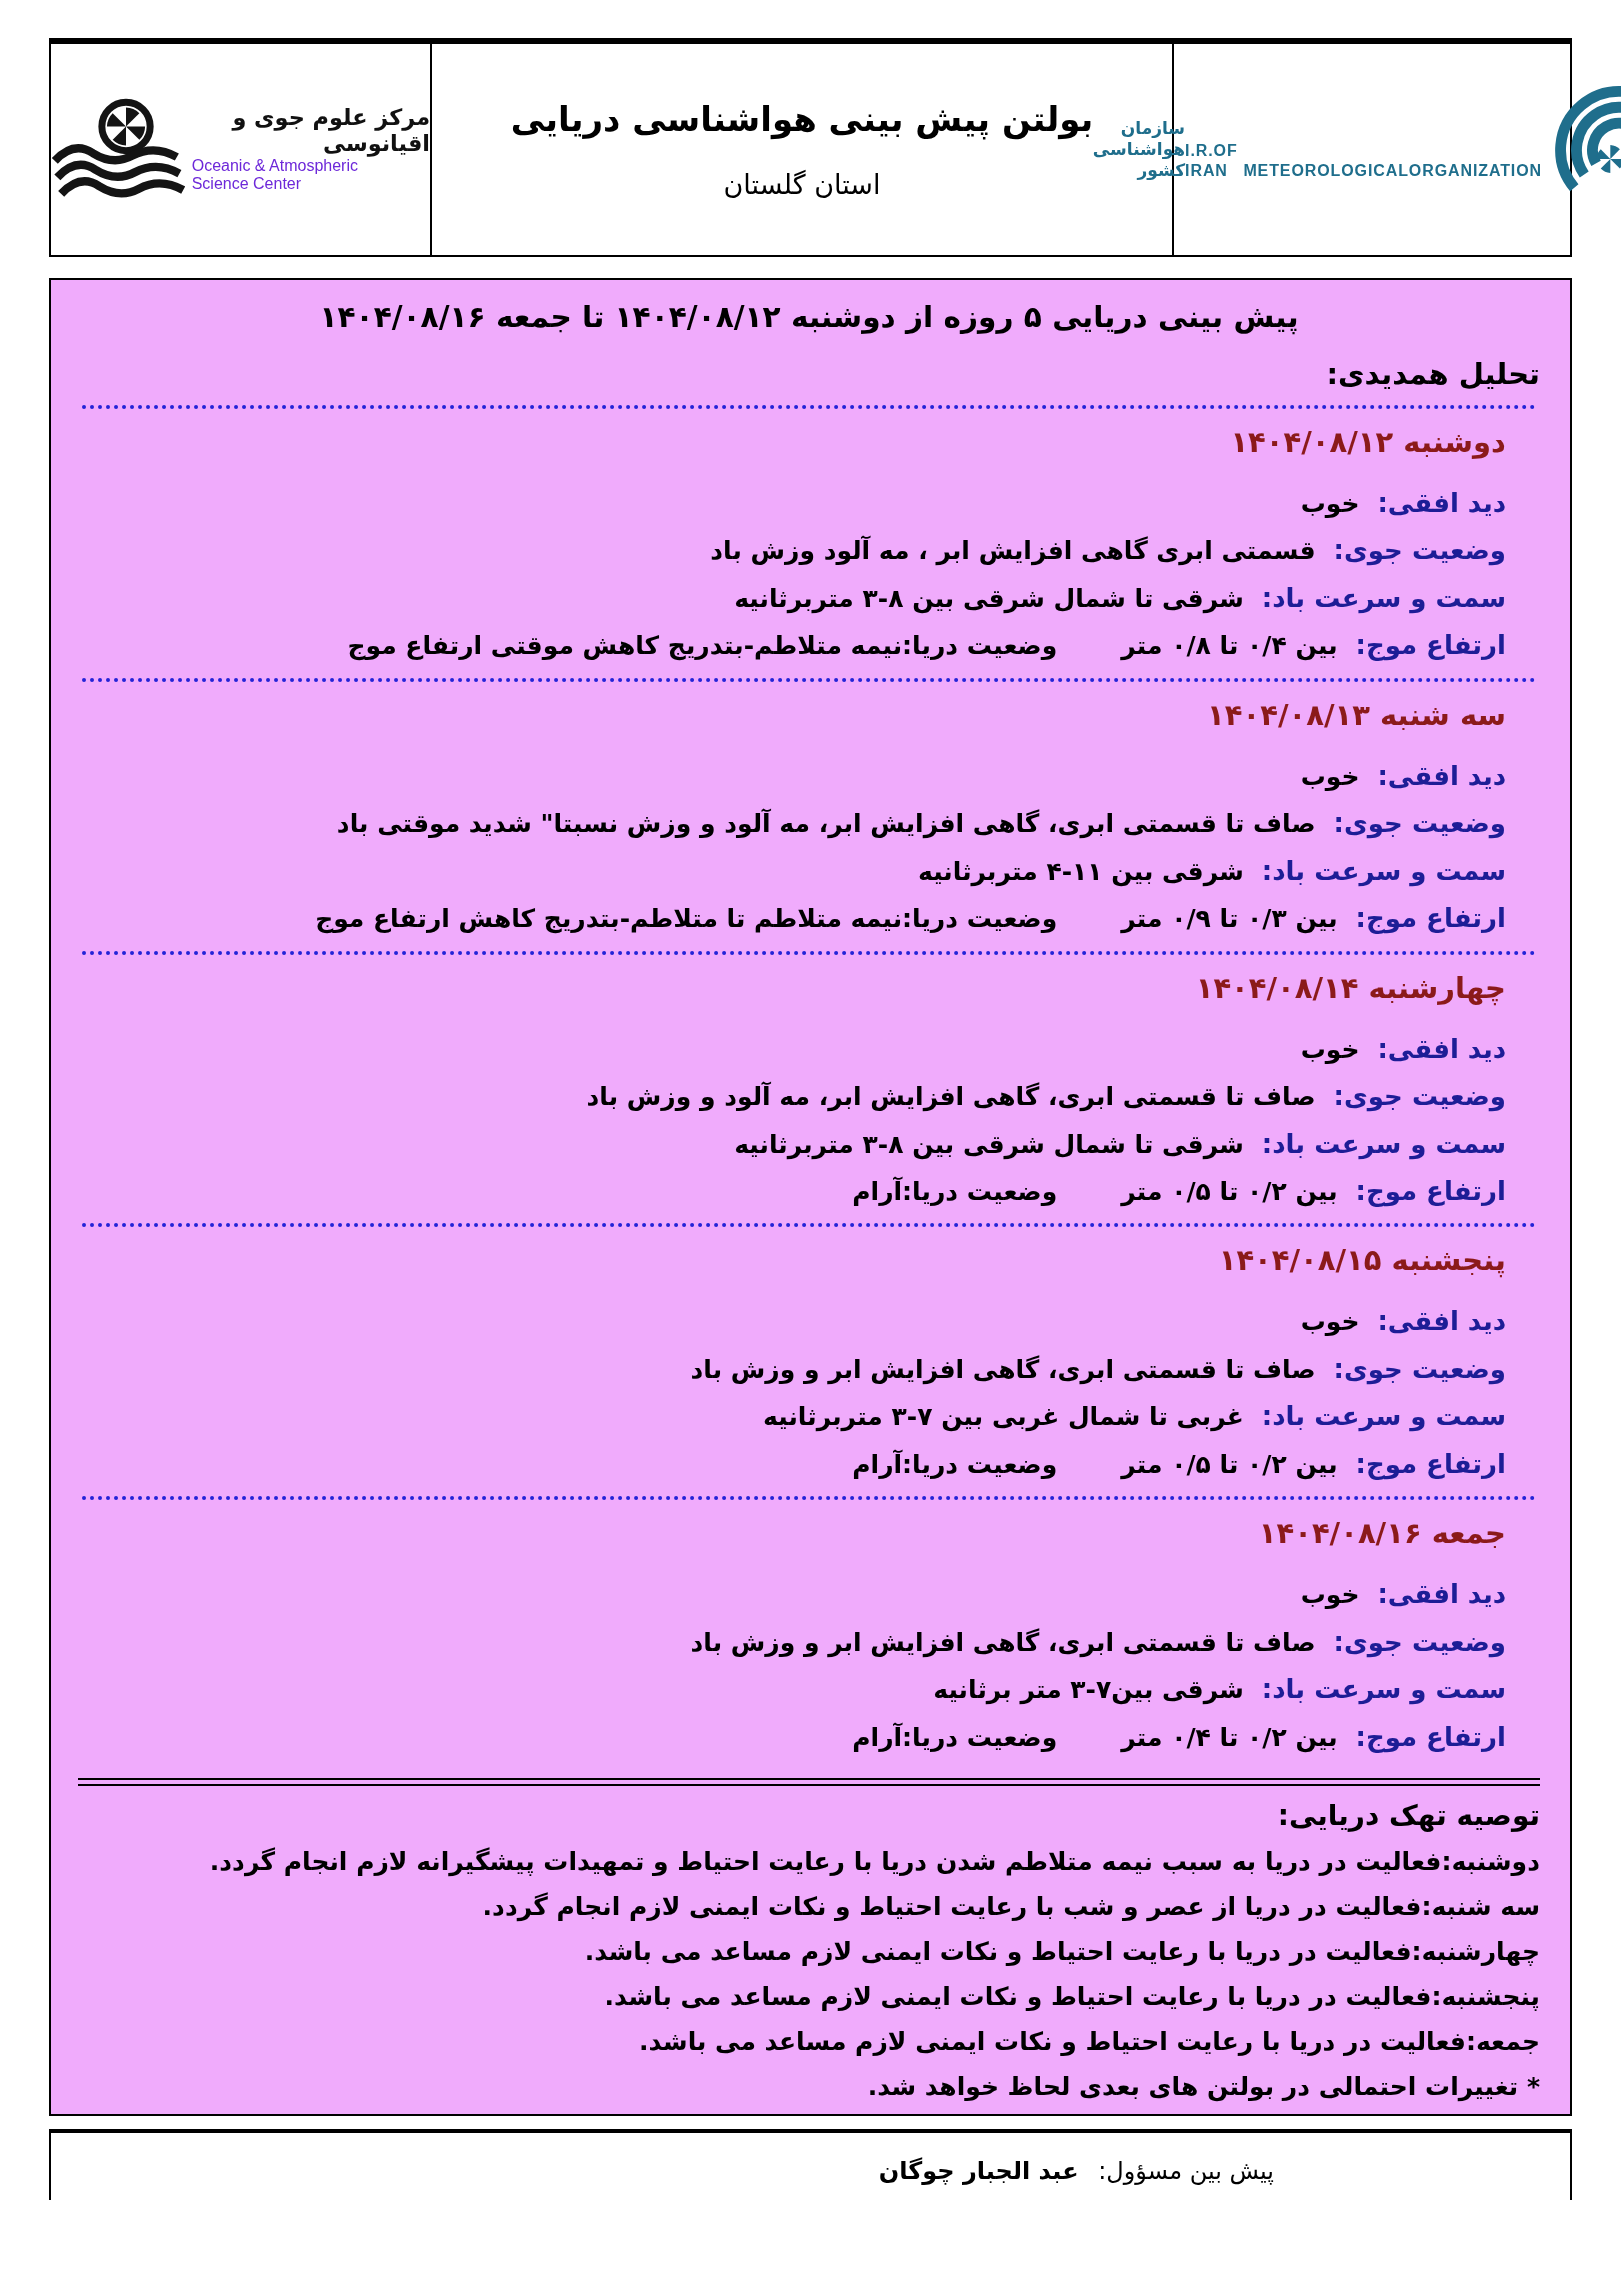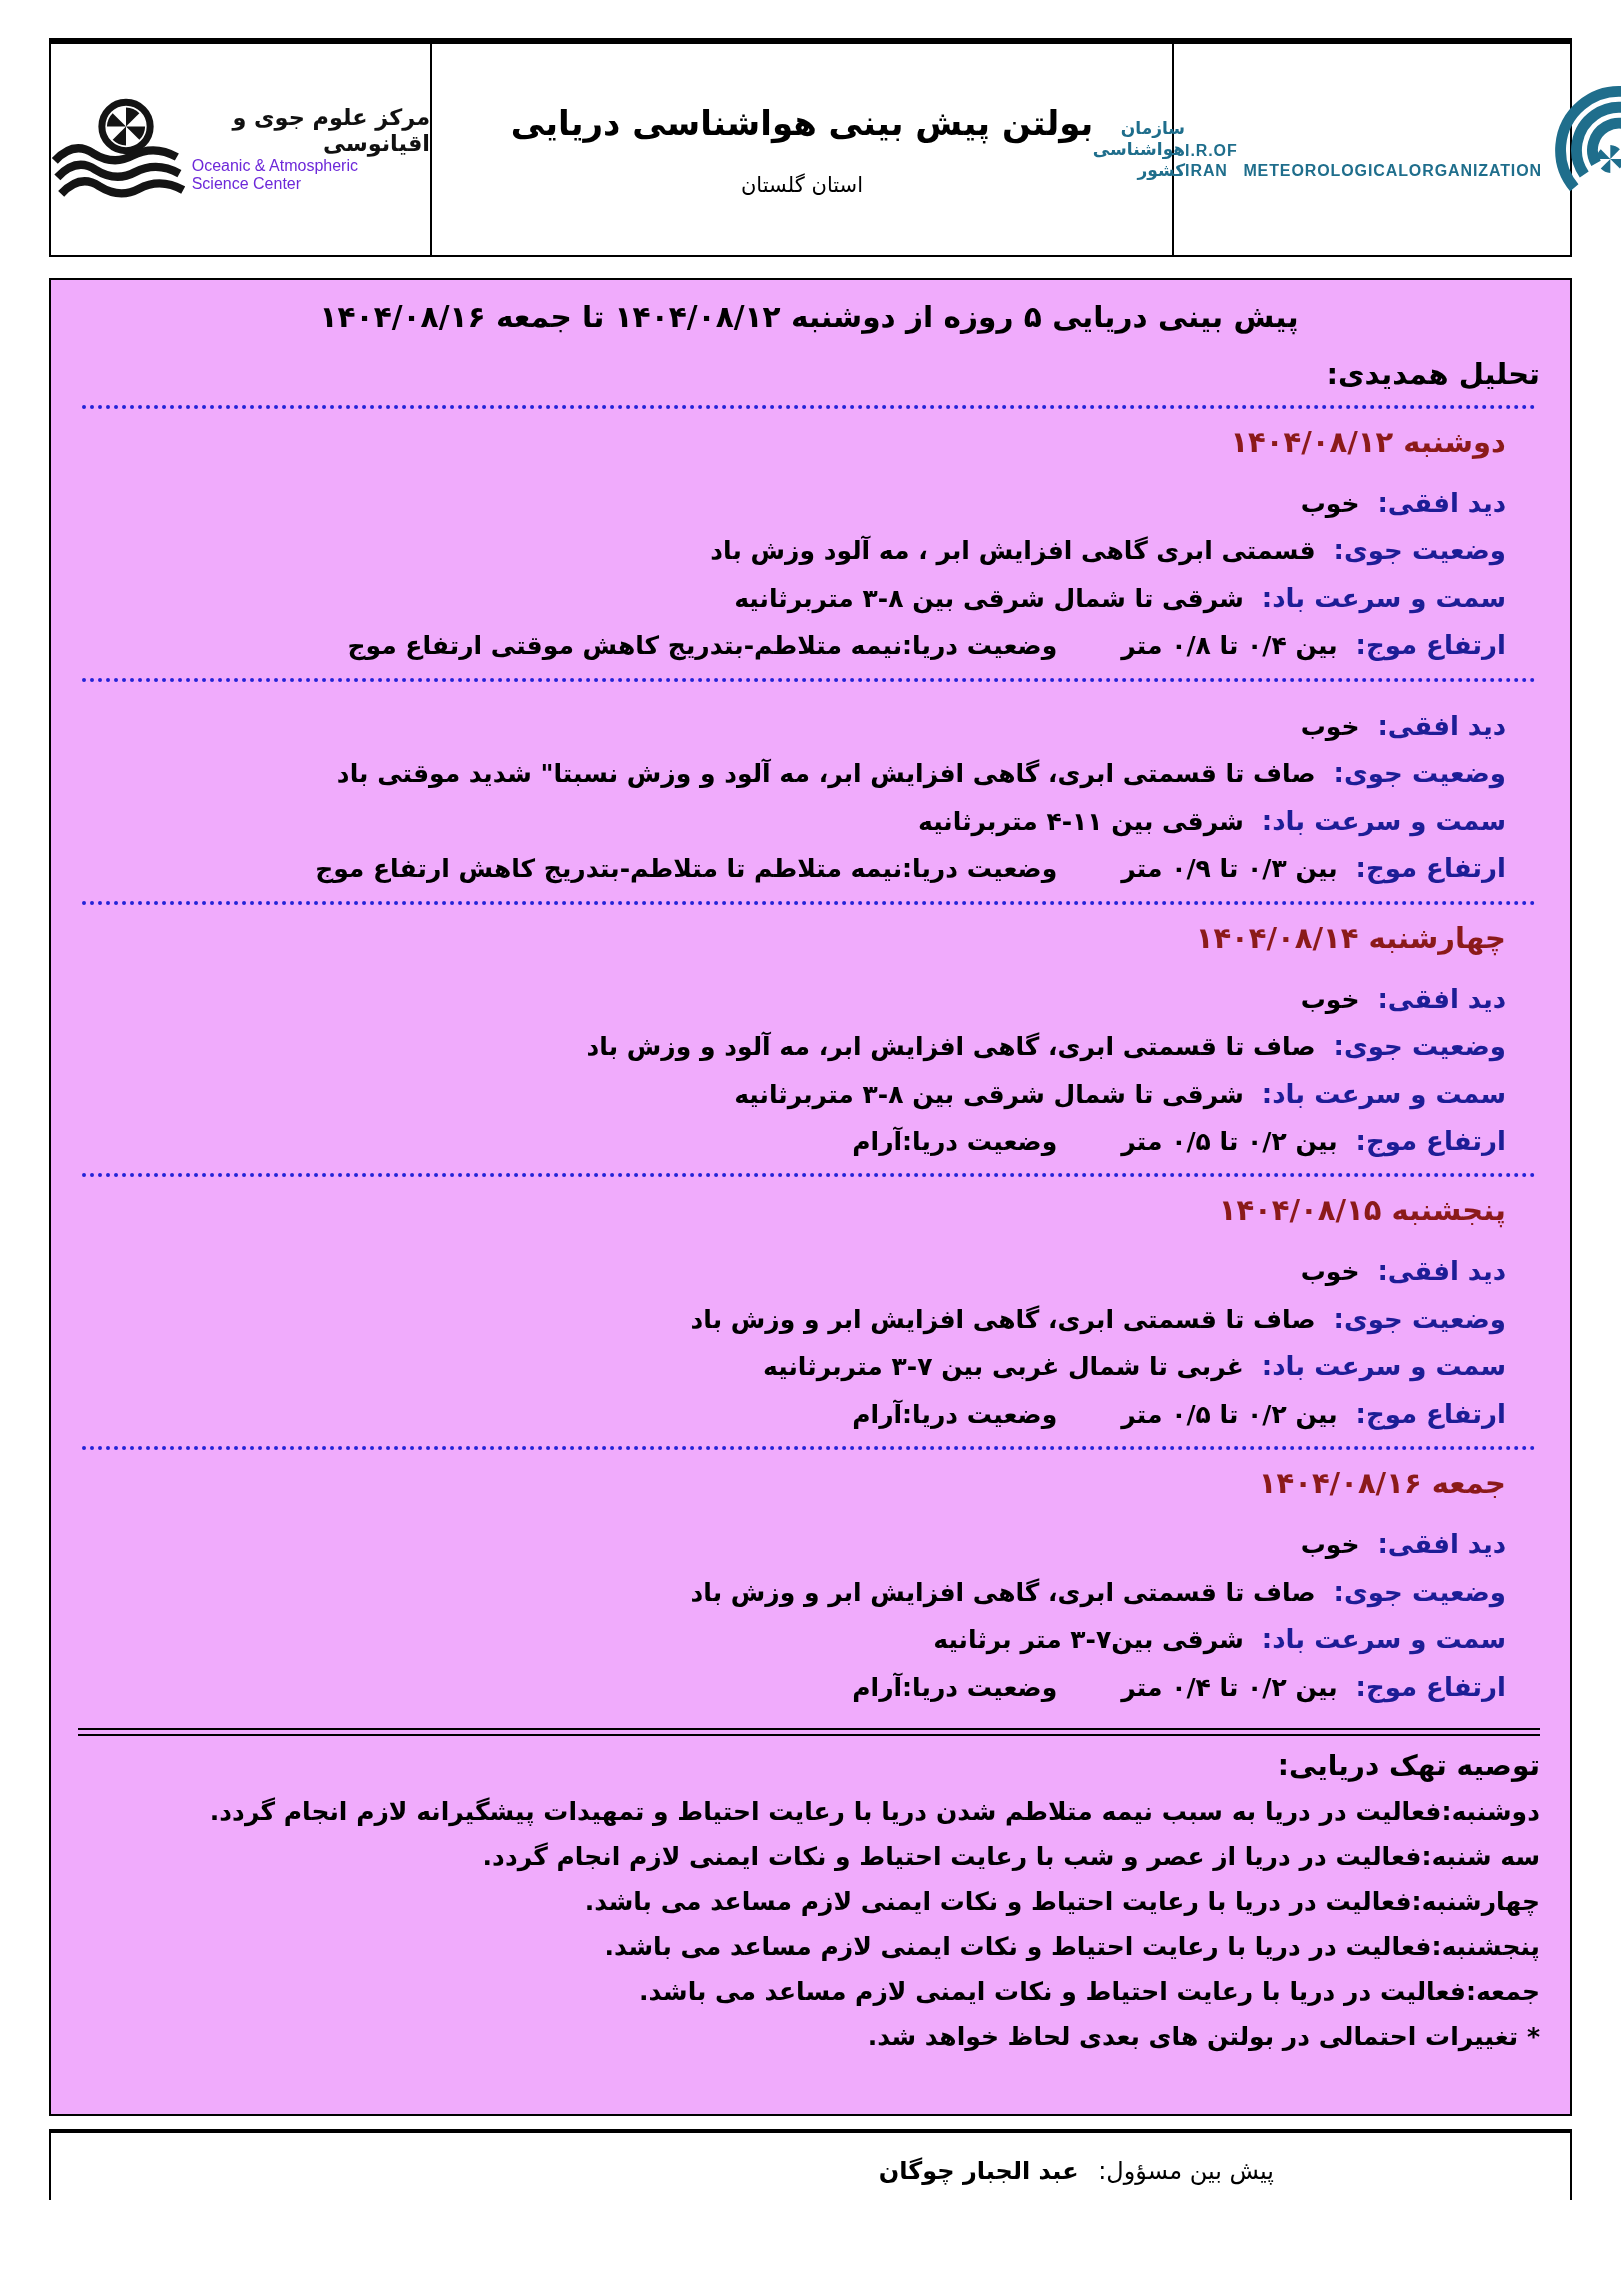--- a/index.html
+++ b/index.html
@@ -17,21 +17,21 @@
   }
   .hdr-cell{box-sizing:border-box;display:flex;align-items:center;justify-content:center;}
   .hdr-left{width:381px;border-right:2.7px solid #000;gap:9px;}
   .hdr-center{flex:1;border-right:2.7px solid #000;flex-direction:column;gap:30px;}
   .hdr-right{width:396px;gap:5.4px;}
   .oasc{display:flex;align-items:center;gap:7.2px;direction:ltr;}
   .oasc-text{display:flex;flex-direction:column;line-height:1.15;}
   .oasc-fa{font-weight:bold;font-size:22.4px;color:#111;direction:rtl;}
   .oasc-en{font-size:16px;color:#6d28d9;font-family:"Liberation Sans",sans-serif;}
   .hdr-title{font-size:34px;font-weight:bold;direction:rtl;}
-  .hdr-sub{font-size:21px;direction:rtl;}
+  .hdr-sub{font-size:27px;direction:rtl;}
   .irimo{display:flex;align-items:center;direction:ltr;gap:1.8px;}
   .irimo-text{display:flex;flex-direction:row;align-items:flex-end;line-height:1.25;color:#1f6e8c;}
   .irimo-fa{font-size:17px;font-weight:bold;direction:rtl;}
   .irimo-en{font-size:16px;font-weight:bold;letter-spacing:0.9px;font-family:"Liberation Sans",sans-serif;}
 
   
   .mainbox{
     margin-top:21px;border:2.7px solid #000;box-sizing:border-box;
     padding:14.3px 30px 12.5px 27px;height:1838px;background:#f0abfc;
   }
@@ -146,20 +146,21 @@
         </div>
         <div class="frow">
           <span class="lbl">ارتفاع موج:</span>
           <span class="val">بین ۰/۴ تا ۰/۸ متر</span>
           <span class="sea">وضعیت دریا:نیمه متلاطم-بتدریج کاهش موقتی ارتفاع موج</span>
         </div>
       </section>
       <div class="dotsep"></div>
 
       <section class="day">
+        <h3 class="day-date">سه شنبه ۱۴۰۴/۰۸/۱۳</h3>
         <div class="frow">
           <span class="lbl">دید افقی:</span>
           <span class="val">خوب</span>
         </div>
         <div class="frow">
           <span class="lbl">وضعیت جوی:</span>
           <span class="val">صاف تا قسمتی ابری، گاهی افزایش ابر، مه آلود و وزش نسبتا" شدید موقتی باد</span>
         </div>
         <div class="frow">
           <span class="lbl">سمت و سرعت باد:</span>

